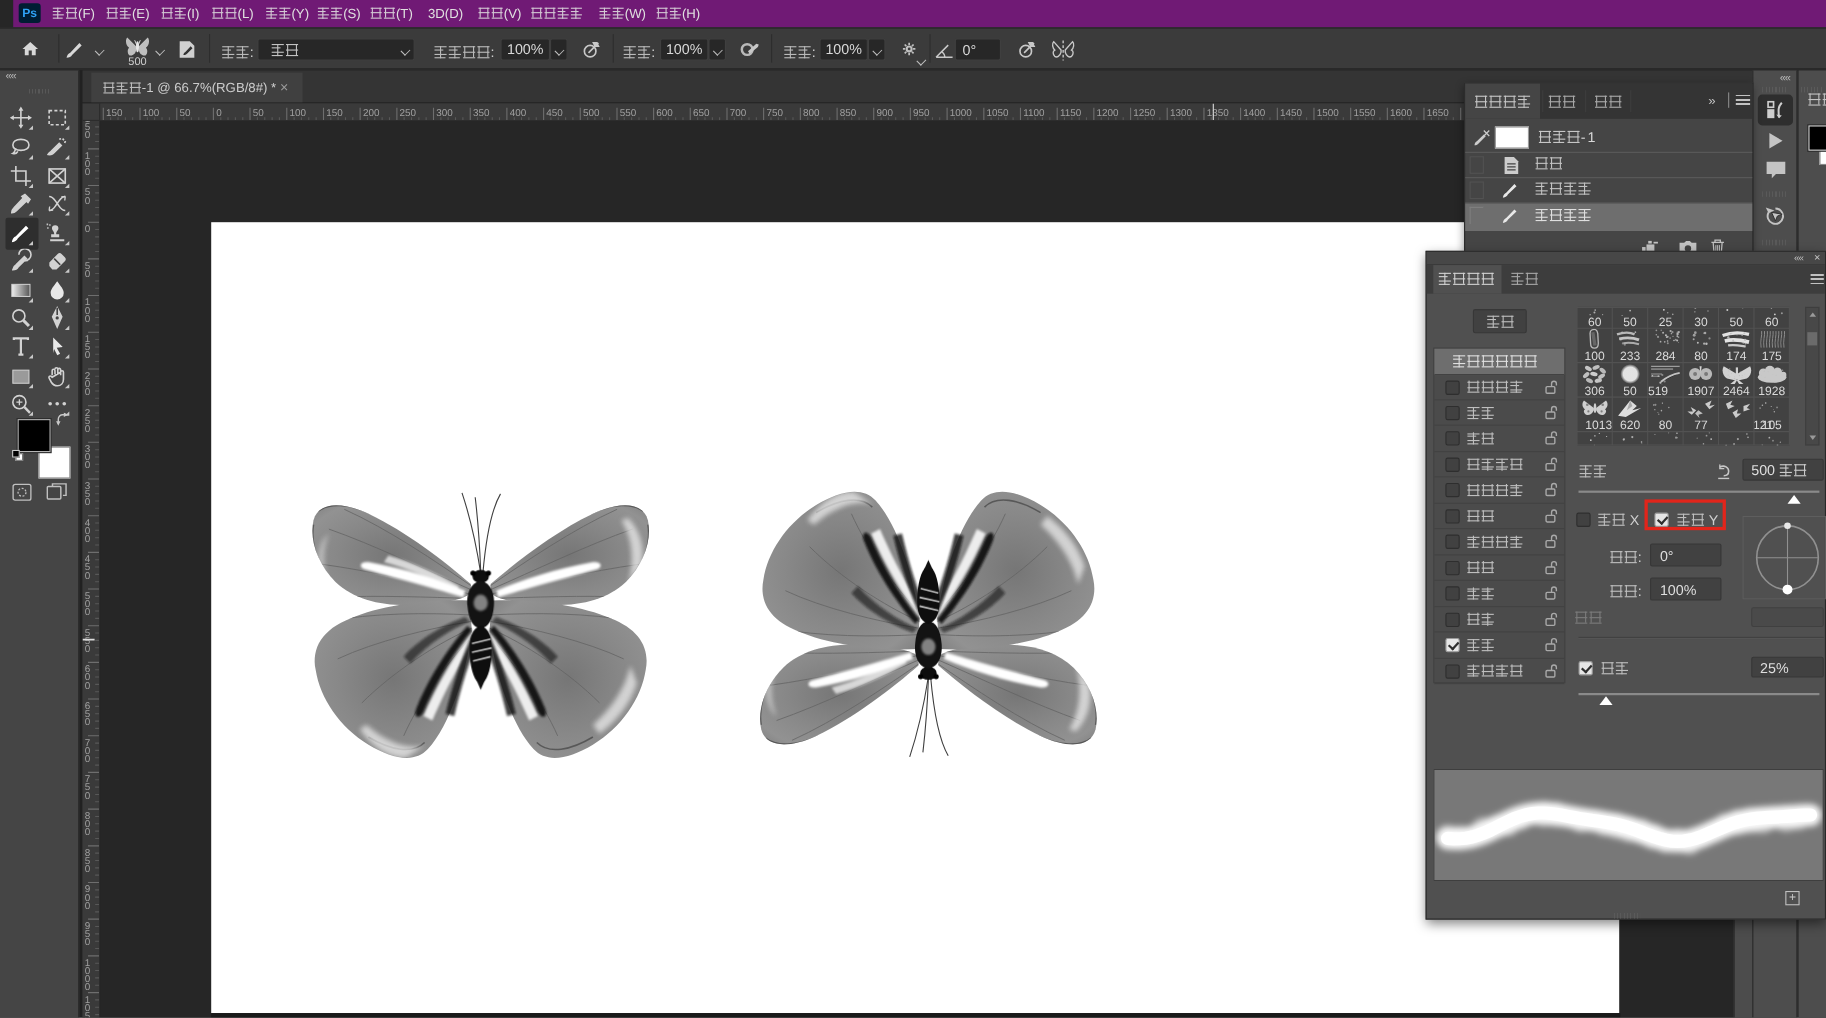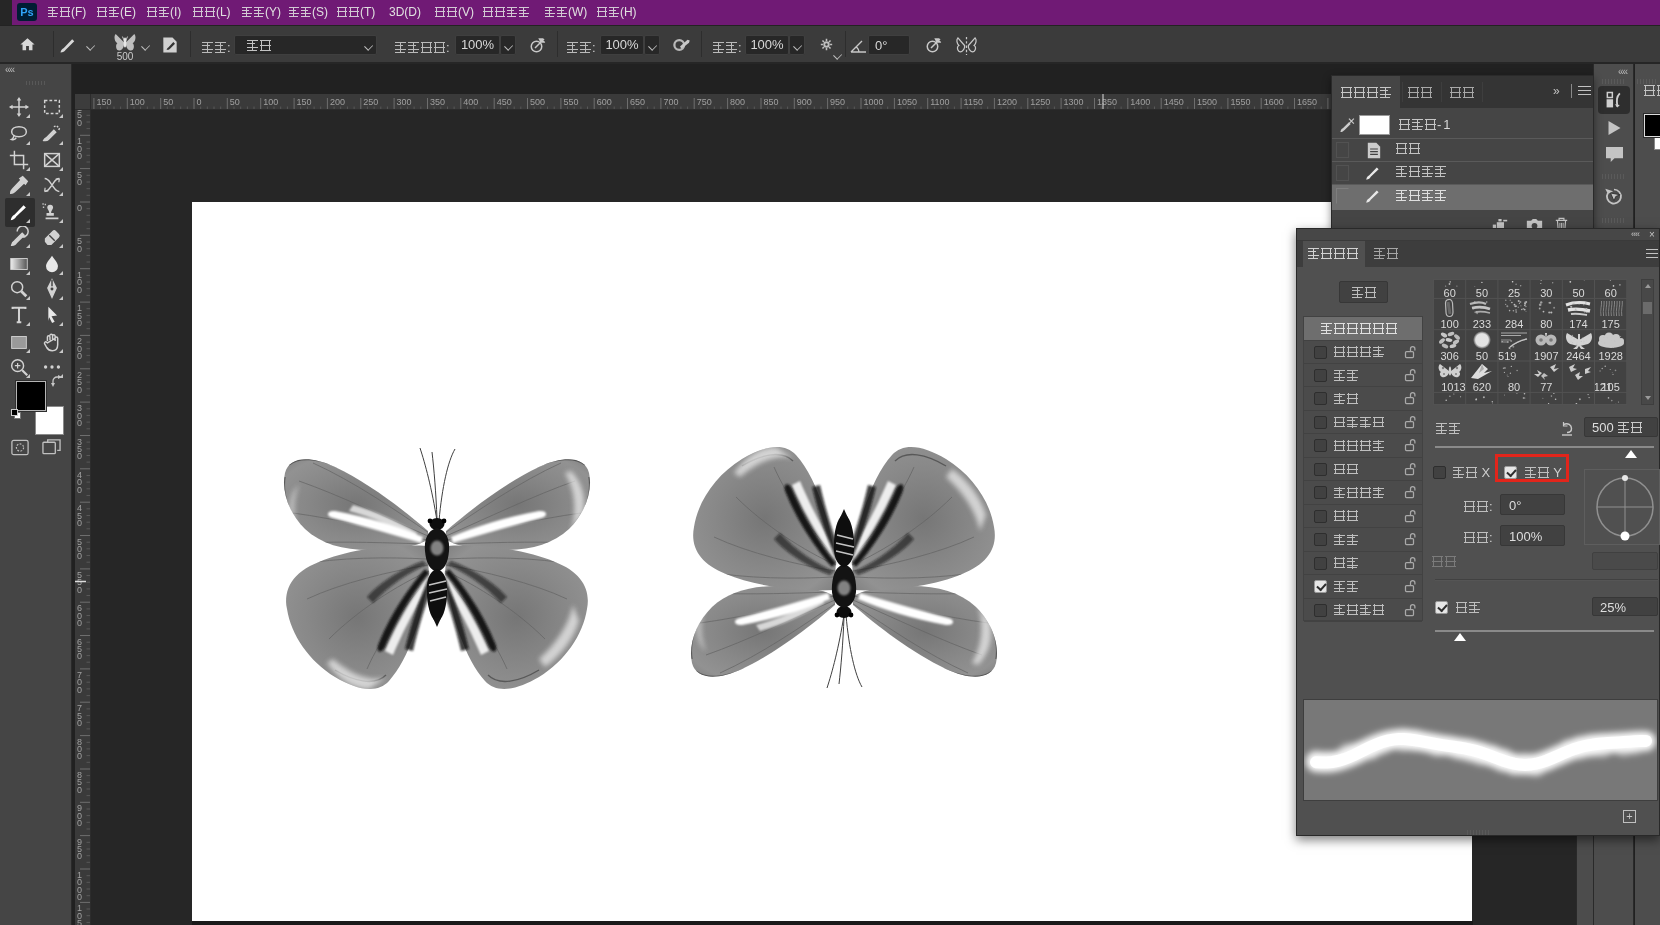--- a/index.html
+++ b/index.html
@@ -134,20 +134,23 @@
       <circle cx="10" cy="14" r="7"></circle>
       <path d="M8 16 20 4M14 4l4 0 2 4-4 0z" fill="#c8c8c8"></path>
     </svg>
     <svg class="oi" style="left:955px;top:9px" width="23" height="21" viewBox="0 0 24 22" stroke="#c8c8c8" fill="none" stroke-width="1.3">
 <path d="M10 11 3 3C1 5 2 9 4 11c-2 1-2 4 0 6 2 1.5 5 0 6-4z"></path>
       <path d="M14 11 21 3c2 2 1 6-1 8 2 1 2 4 0 6-2 1.5-5 0-6-4z"></path>
       <path d="M12 2v19" stroke-dasharray="2.5 2"></path>
     </svg>
   </div>
 <div id="ws">
+    <div id="tabbar">
+      <div id="doctab"><b class="g"></b><b class="h"></b><b class="g"></b>-1 @ 66.7%(RGB/8#) * <span style="color:#9a9a9a;font-size:13px">×</span></div>
+    </div>
     <svg id="rulH" class="abs" width="1485" height="16">
       <rect width="1485" height="16" fill="#3a3a3a"></rect>
       <line x1="2.9" y1="4" x2="2.9" y2="16" stroke="#6e6e6e"></line>
       <text x="5.4" y="11" font-size="9" fill="#a0a0a0">150</text>
       <line x1="9.6" y1="12.5" x2="9.6" y2="16" stroke="#585858"></line>
       <line x1="16.3" y1="12.5" x2="16.3" y2="16" stroke="#585858"></line>
       <line x1="23.0" y1="12.5" x2="23.0" y2="16" stroke="#585858"></line>
       <line x1="29.6" y1="12.5" x2="29.6" y2="16" stroke="#585858"></line>
       <line x1="36.3" y1="4" x2="36.3" y2="16" stroke="#6e6e6e"></line>
       <text x="38.8" y="11" font-size="9" fill="#a0a0a0">100</text>

